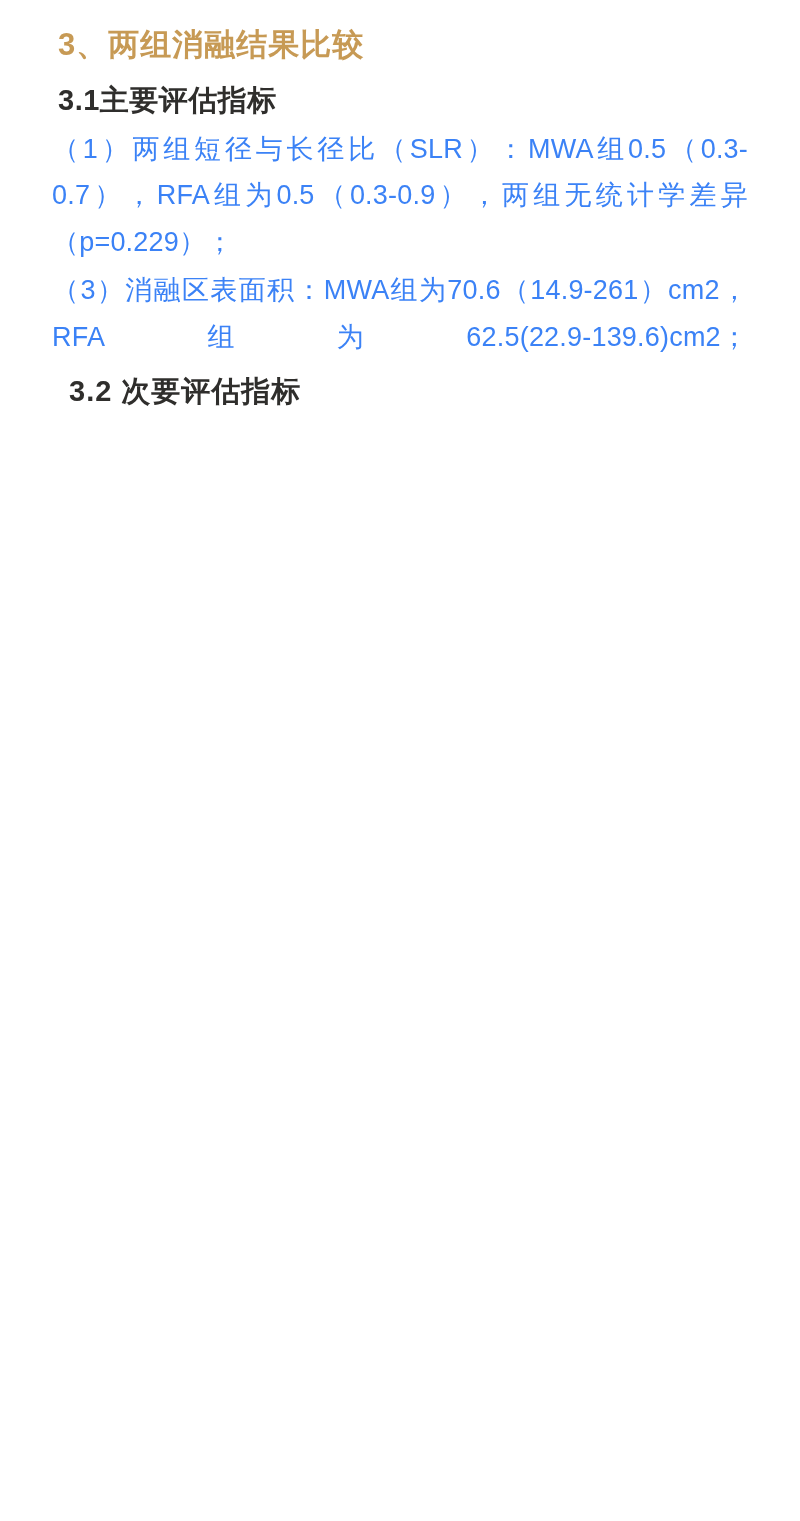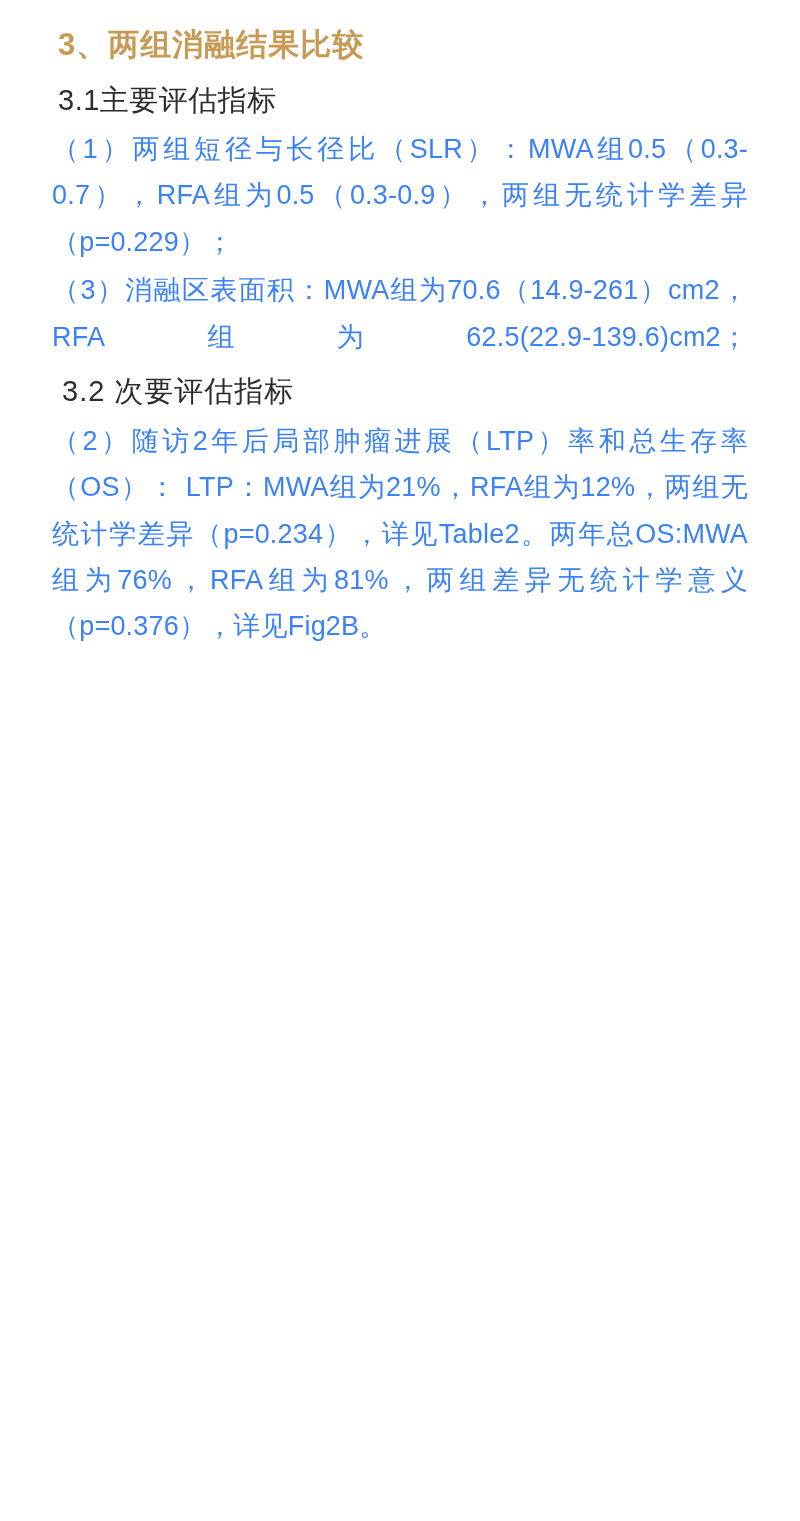--- a/index.html
+++ b/index.html
@@ -22,28 +22,28 @@
   .section-title {
     font-size: 31px;
     font-weight: bold;
     color: #c79a55;
     letter-spacing: 1px;
     margin: 0 0 6px 6px;
     line-height: 1.5;
   }
   .sub-title {
     font-size: 29px;
-    font-weight: normal;
+    font-weight: bold;
     color: #2f2e2c;
     margin: 10px 0 4px 6px;
     line-height: 1.5;
     letter-spacing: 0.5px;
   }
   .sub-title.spaced {
-    margin-left: 10px;
+    margin-left: 17px;
     letter-spacing: 1px;
   }
   .para {
     font-size: 27px;
     line-height: 1.72;
     color: #3b82f6;
     margin: 0 0 2px 0;
     text-align: justify;
     text-justify: inter-ideograph;
     letter-spacing: 0.2px;
@@ -60,15 +60,14 @@
 
   <h1 class="section-title">3、两组消融结果比较</h1>
 
   <h2 class="sub-title">3.1主要评估指标</h2>
 
   <p class="para">（1）两组短径与长径比（SLR）：MWA组0.5（0.3-0.7），RFA组为0.5（0.3-0.9），两组无统计学差异（p=0.229）；</p>
   <p class="para para-justify">（3）消融区表面积：MWA组为70.6（14.9-261）cm2，RFA组为62.5(22.9-139.6)cm2；</p>
 
   <h2 class="sub-title spaced">3.2 次要评估指标</h2>
 
-  <p class="para">（2）随访2年后局部肿瘤进展（LTP）率和总生存率（OS）： LTP：MWA组为21%，RFA组为12%，两组无统计学差异（p=0.234），详见Table2。两年总OS:MWA组为76%，RFA组为81%，两组差异无统计学意义（p=0.376），详见Fig2B。</p>
 
 </div>
 
 </body></html>

